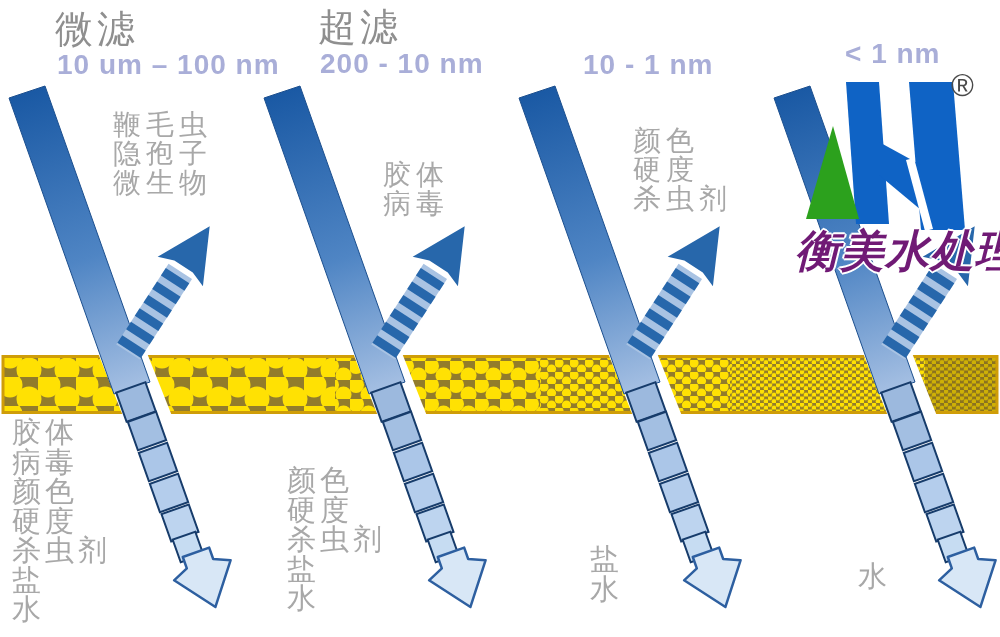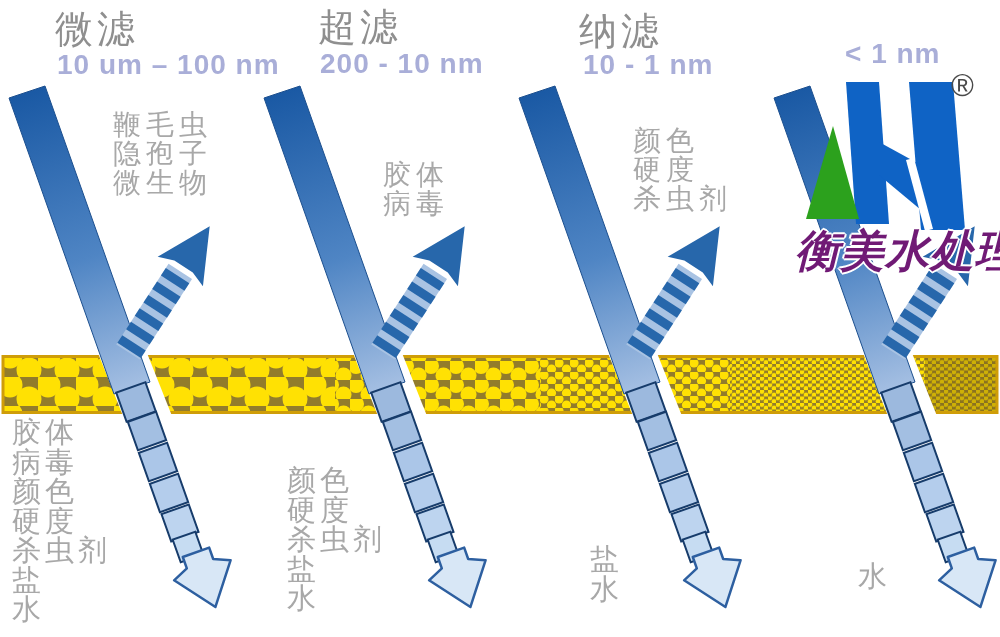--- a/index.html
+++ b/index.html
@@ -111,21 +111,20 @@
       <polygon points="833,126 859,219 806,219" fill="#2ca11d"></polygon>
     </g>
   </svg>
 
   <div class="title" style="left:55px;top:10px">微滤</div>
   <div class="range" style="left:57px;top:49px">10 um – 100 nm</div>
 
   <div class="title" style="left:318px;top:8px">超滤</div>
   <div class="range" style="left:320px;top:48px">200 - 10 nm</div>
 
-  <div class="title" style="left:579px;top:12px">纳滤</div>
   <div class="range" style="left:583px;top:49px">10 - 1 nm</div>
 
   <div class="range" style="left:845px;top:38px">&lt; 1 nm</div>
 
   <div class="lbl" style="left:113px;top:110px">鞭毛虫
 隐孢子
 微生物</div>
   <div class="lbl" style="left:383px;top:160px">胶体
 病毒</div>
   <div class="lbl" style="left:633px;top:126px">颜色

